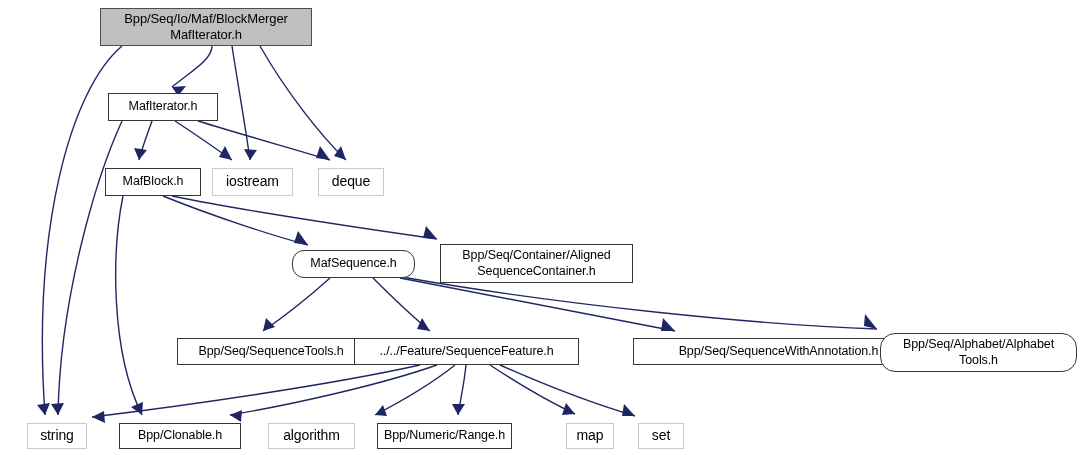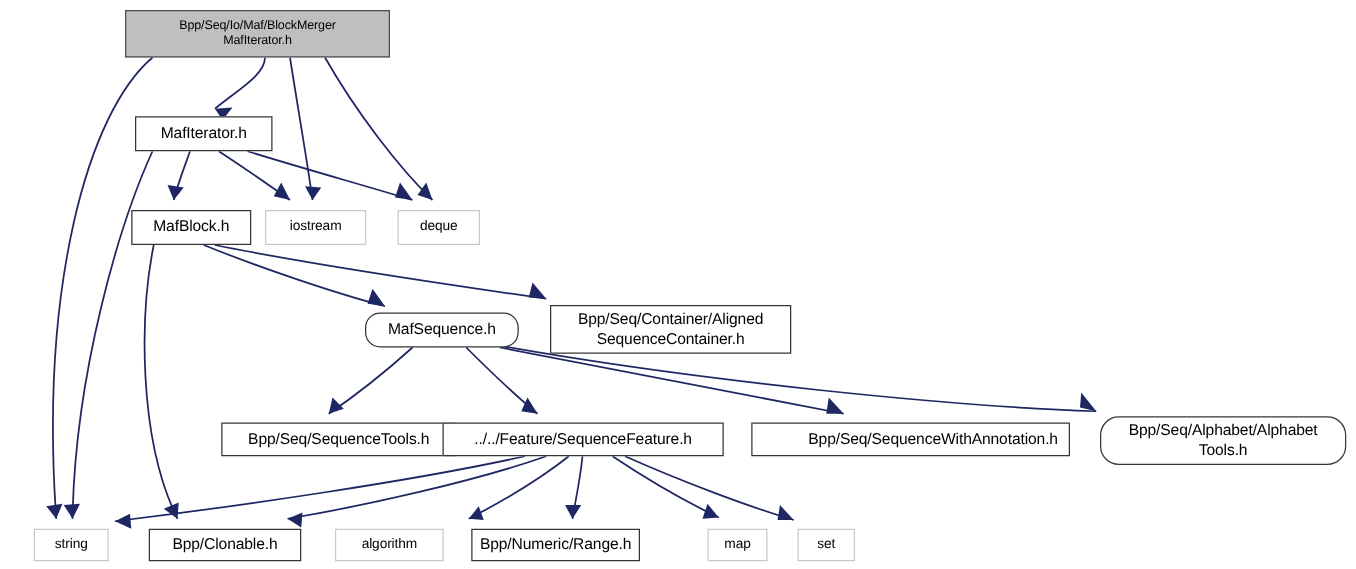--- a/index.html
+++ b/index.html
@@ -39,30 +39,30 @@
     justify-content: center;
     text-align: center;
     line-height: 1.22;
     color: #000000;
     background: #ffffff;
     white-space: pre-line;
     letter-spacing: -0.1px;
   }
   .node-box.sys {
     border: 1px solid #c9c9c9;
-    font-size: 11px;
+    font-size: 14px;
   }
   .node-box.proj {
     border: 1.4px solid #353535;
     font-size: 12.5px;
   }
   .node-box.root {
     border: 1.4px solid #4d4d4d;
     background: #bfbfbf;
-    font-size: 10px;
+    font-size: 13px;
   }
 </style>
 </head>
 <body>
 
 <div id="graph-root">
   <svg class="graph-canvas" viewBox="0 0 1085 455" xmlns="http://www.w3.org/2000/svg">
     <g id="edges-group">
         <g>
           <path class="edge-path" d="M 212 46 C 212 60 190 72 172 87"></path>
@@ -155,21 +155,21 @@
 MafIterator.h</div>
       <div class="node-box proj" style="left: 108px; top: 93px; width: 110px; height: 28px;">MafIterator.h</div>
       <div class="node-box proj" style="left: 93px; top: 168px; width: 96px; height: 28px; margin-left: 12px;">MafBlock.h</div>
       <div class="node-box sys" style="left: 212px; top: 168px; width: 81px; height: 28px;">iostream</div>
       <div class="node-box sys" style="left: 318px; top: 168px; width: 66px; height: 28px;">deque</div>
       <div class="node-box proj" style="left: 292px; top: 250px; width: 123px; height: 28px; border-radius: 12px;">MafSequence.h</div>
       <div class="node-box proj" style="left: 440px; top: 244px; width: 193px; height: 39px;">Bpp/Seq/Container/Aligned
 SequenceContainer.h</div>
       <div class="node-box proj" style="left: 145px; top: 338px; width: 188px; height: 27px; margin-left: 32px;">Bpp/Seq/SequenceTools.h</div>
       <div class="node-box proj" style="left: 354px; top: 338px; width: 225px; height: 27px;">../../Feature/SequenceFeature.h</div>
-      <div class="node-box proj" style="left: 601px; top: 338px; width: 255px; height: 27px; padding-left: 36px;">Bpp/Seq/SequenceWithAnnotation.h</div>
+      <div class="node-box proj" style="left: 633px; top: 338px; width: 255px; height: 27px; padding-left: 36px;">Bpp/Seq/SequenceWithAnnotation.h</div>
       <div class="node-box proj" style="left: 880px; top: 333px; width: 197px; height: 39px; border-radius: 15px;">Bpp/Seq/Alphabet/Alphabet
 Tools.h</div>
       <div class="node-box sys" style="left: 27px; top: 423px; width: 60px; height: 26px;">string</div>
       <div class="node-box proj" style="left: 119px; top: 423px; width: 122px; height: 26px;">Bpp/Clonable.h</div>
       <div class="node-box sys" style="left: 268px; top: 423px; width: 87px; height: 26px;">algorithm</div>
       <div class="node-box proj" style="left: 377px; top: 423px; width: 135px; height: 26px;">Bpp/Numeric/Range.h</div>
       <div class="node-box sys" style="left: 566px; top: 423px; width: 48px; height: 26px;">map</div>
       <div class="node-box sys" style="left: 638px; top: 423px; width: 46px; height: 26px;">set</div>
     </div>
 </div>

